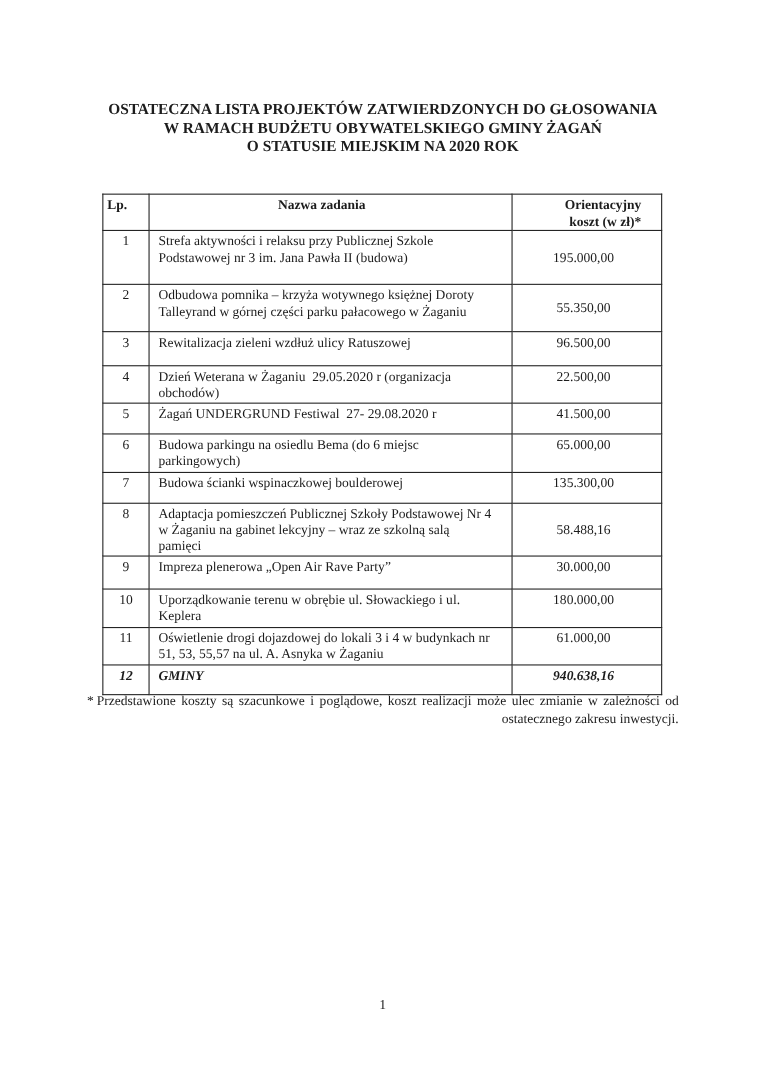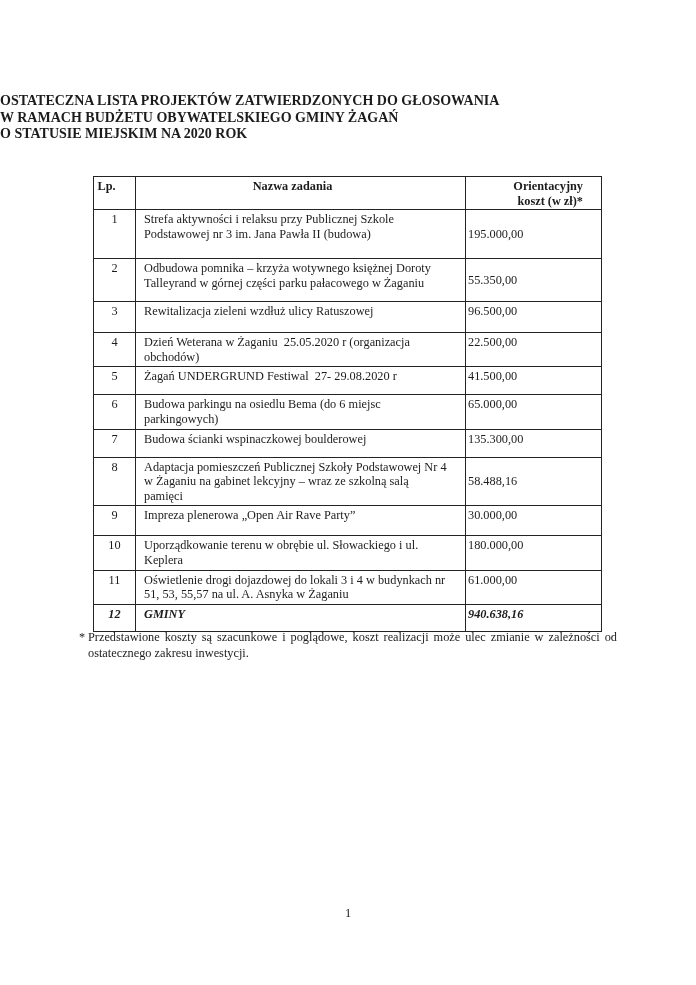--- a/index.html
+++ b/index.html
@@ -10,21 +10,21 @@
     background: #ffffff;
     font-family: "Liberation Serif", "DejaVu Serif", serif;
     color: #1c1c1c;
     overflow: hidden;
   }
   .title {
     position: absolute;
     top: 93px;
     left: 0;
     width: 696px;
-    text-align: left;
+    text-align: center;
     font-weight: bold;
     font-size: 14px;
     line-height: 16.5px;
   }
   .title div { white-space: nowrap; }
 
   table.projects {
     position: absolute;
     left: 93px;
     top: 176px;
@@ -40,21 +40,21 @@
   }
   th.col-lp, th.col-nm, th.col-cost {
     font-weight: bold;
     text-align: center;
     padding: 2px 18px 1px 2px;
   }
   th.col-cost { white-space: pre-line; text-align: right; }
   thead tr { height: 29px; }
   td.lp { text-align: center; padding-top: 2px; }
   td.nm { padding: 2px 0 2px 8px; white-space: pre-wrap; }
-  td.cost { text-align: left; padding: 2px 8px 2px 2px; }
+  td.cost { text-align: center; padding: 2px 8px 2px 2px; }
 
   tbody tr:nth-child(1)  { height: 49px; }
   tbody tr:nth-child(2)  { height: 43px; }
   tbody tr:nth-child(3)  { height: 31px; }
   tbody tr:nth-child(4)  { height: 31px; }
   tbody tr:nth-child(5)  { height: 28px; }
   tbody tr:nth-child(6)  { height: 33px; }
   tbody tr:nth-child(7)  { height: 28px; }
   tbody tr:nth-child(8)  { height: 45px; }
   tbody tr:nth-child(9)  { height: 30px; }
@@ -75,21 +75,21 @@
     left: 79px;
     top: 629px;
     width: 538px;
     display: flex;
     font-size: 12.3px;
     line-height: 16px;
   }
   .fmark { flex: none; width: 9px; }
   .ftext { flex: 1; }
   .f1 { display: block; text-align: justify; text-align-last: justify; }
-  .f2 { display: block; }
+  .f2 { display: block; text-align: right; }
 
   .pagenum {
     position: absolute;
     top: 906px;
     left: 0;
     width: 696px;
     text-align: center;
     font-size: 12.5px;
   }
 </style>
@@ -131,21 +131,21 @@
 Talleyrand w górnej części parku pałacowego w Żaganiu</td>
         <td class="cost">55.350,00</td>
       </tr>
       <tr>
         <td class="lp">3</td>
         <td class="nm">Rewitalizacja zieleni wzdłuż ulicy Ratuszowej</td>
         <td class="cost">96.500,00</td>
       </tr>
       <tr>
         <td class="lp">4</td>
-        <td class="nm">Dzień Weterana w Żaganiu  25.05.2020 r (organizacja
+        <td class="nm">Dzień Weterana w Żaganiu  29.05.2020 r (organizacja
 obchodów)</td>
         <td class="cost">22.500,00</td>
       </tr>
       <tr>
         <td class="lp">5</td>
         <td class="nm">Żagań UNDERGRUND Festiwal  27- 29.08.2020 r</td>
         <td class="cost">41.500,00</td>
       </tr>
       <tr>
         <td class="lp">6</td>

